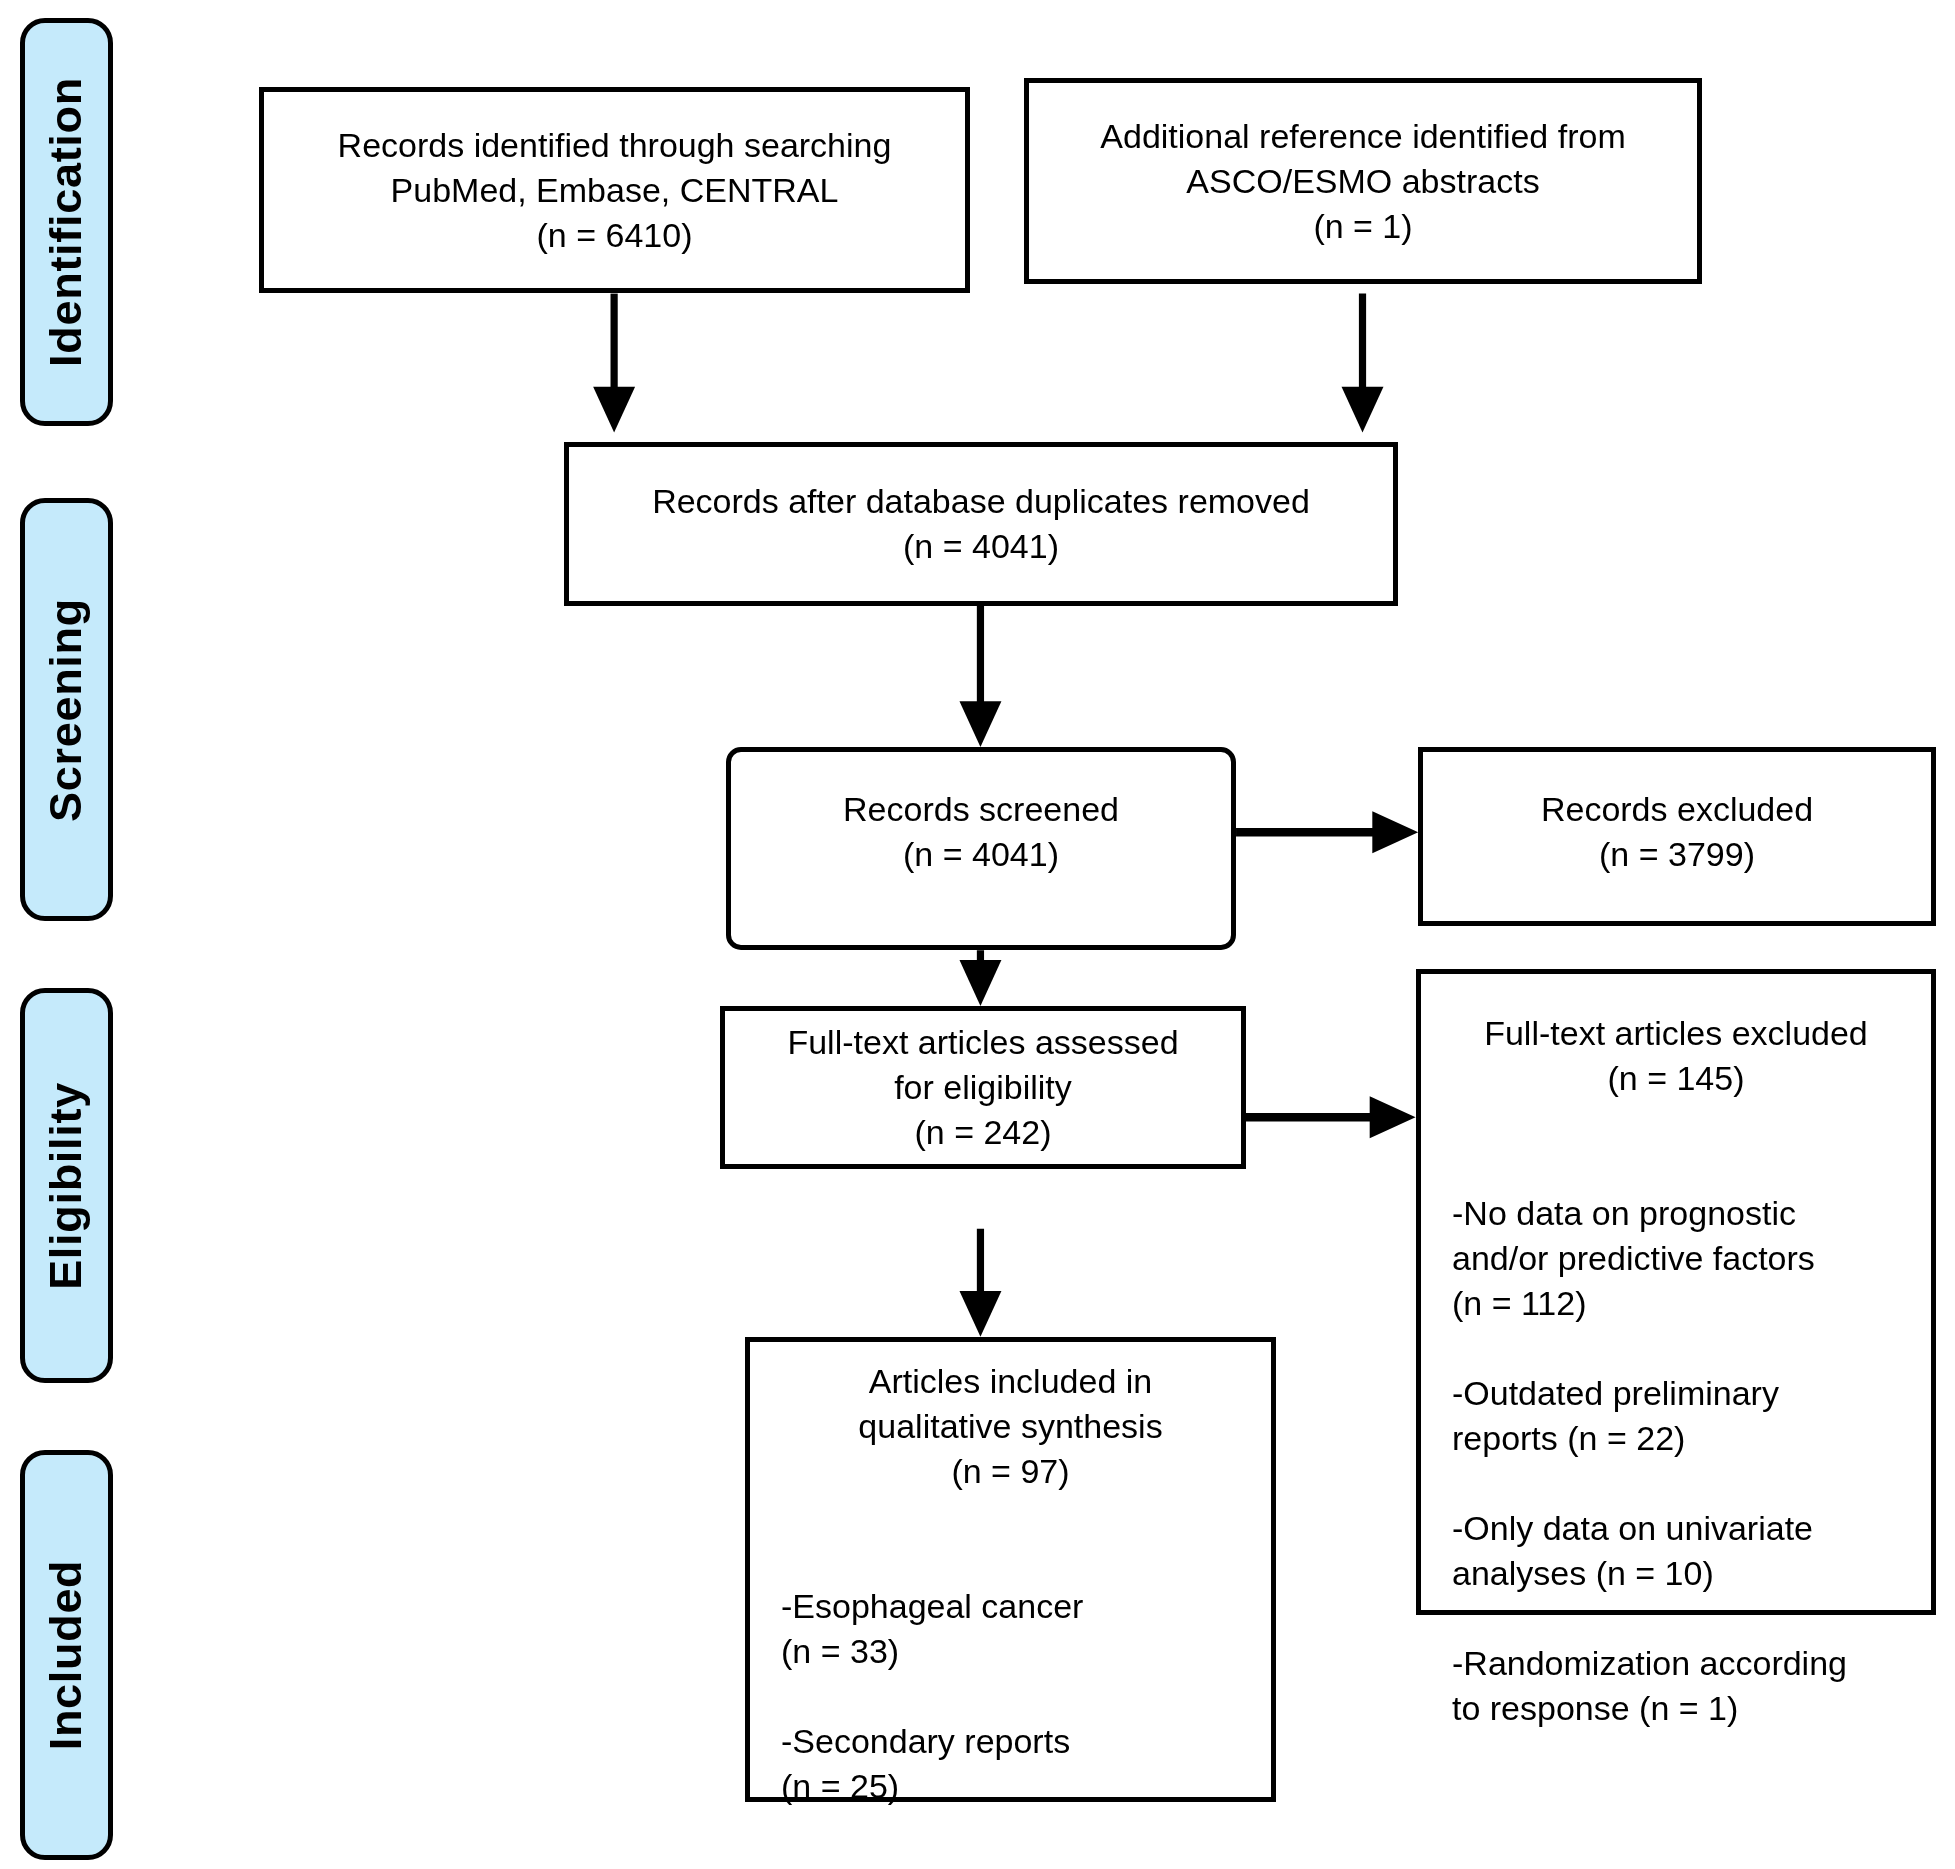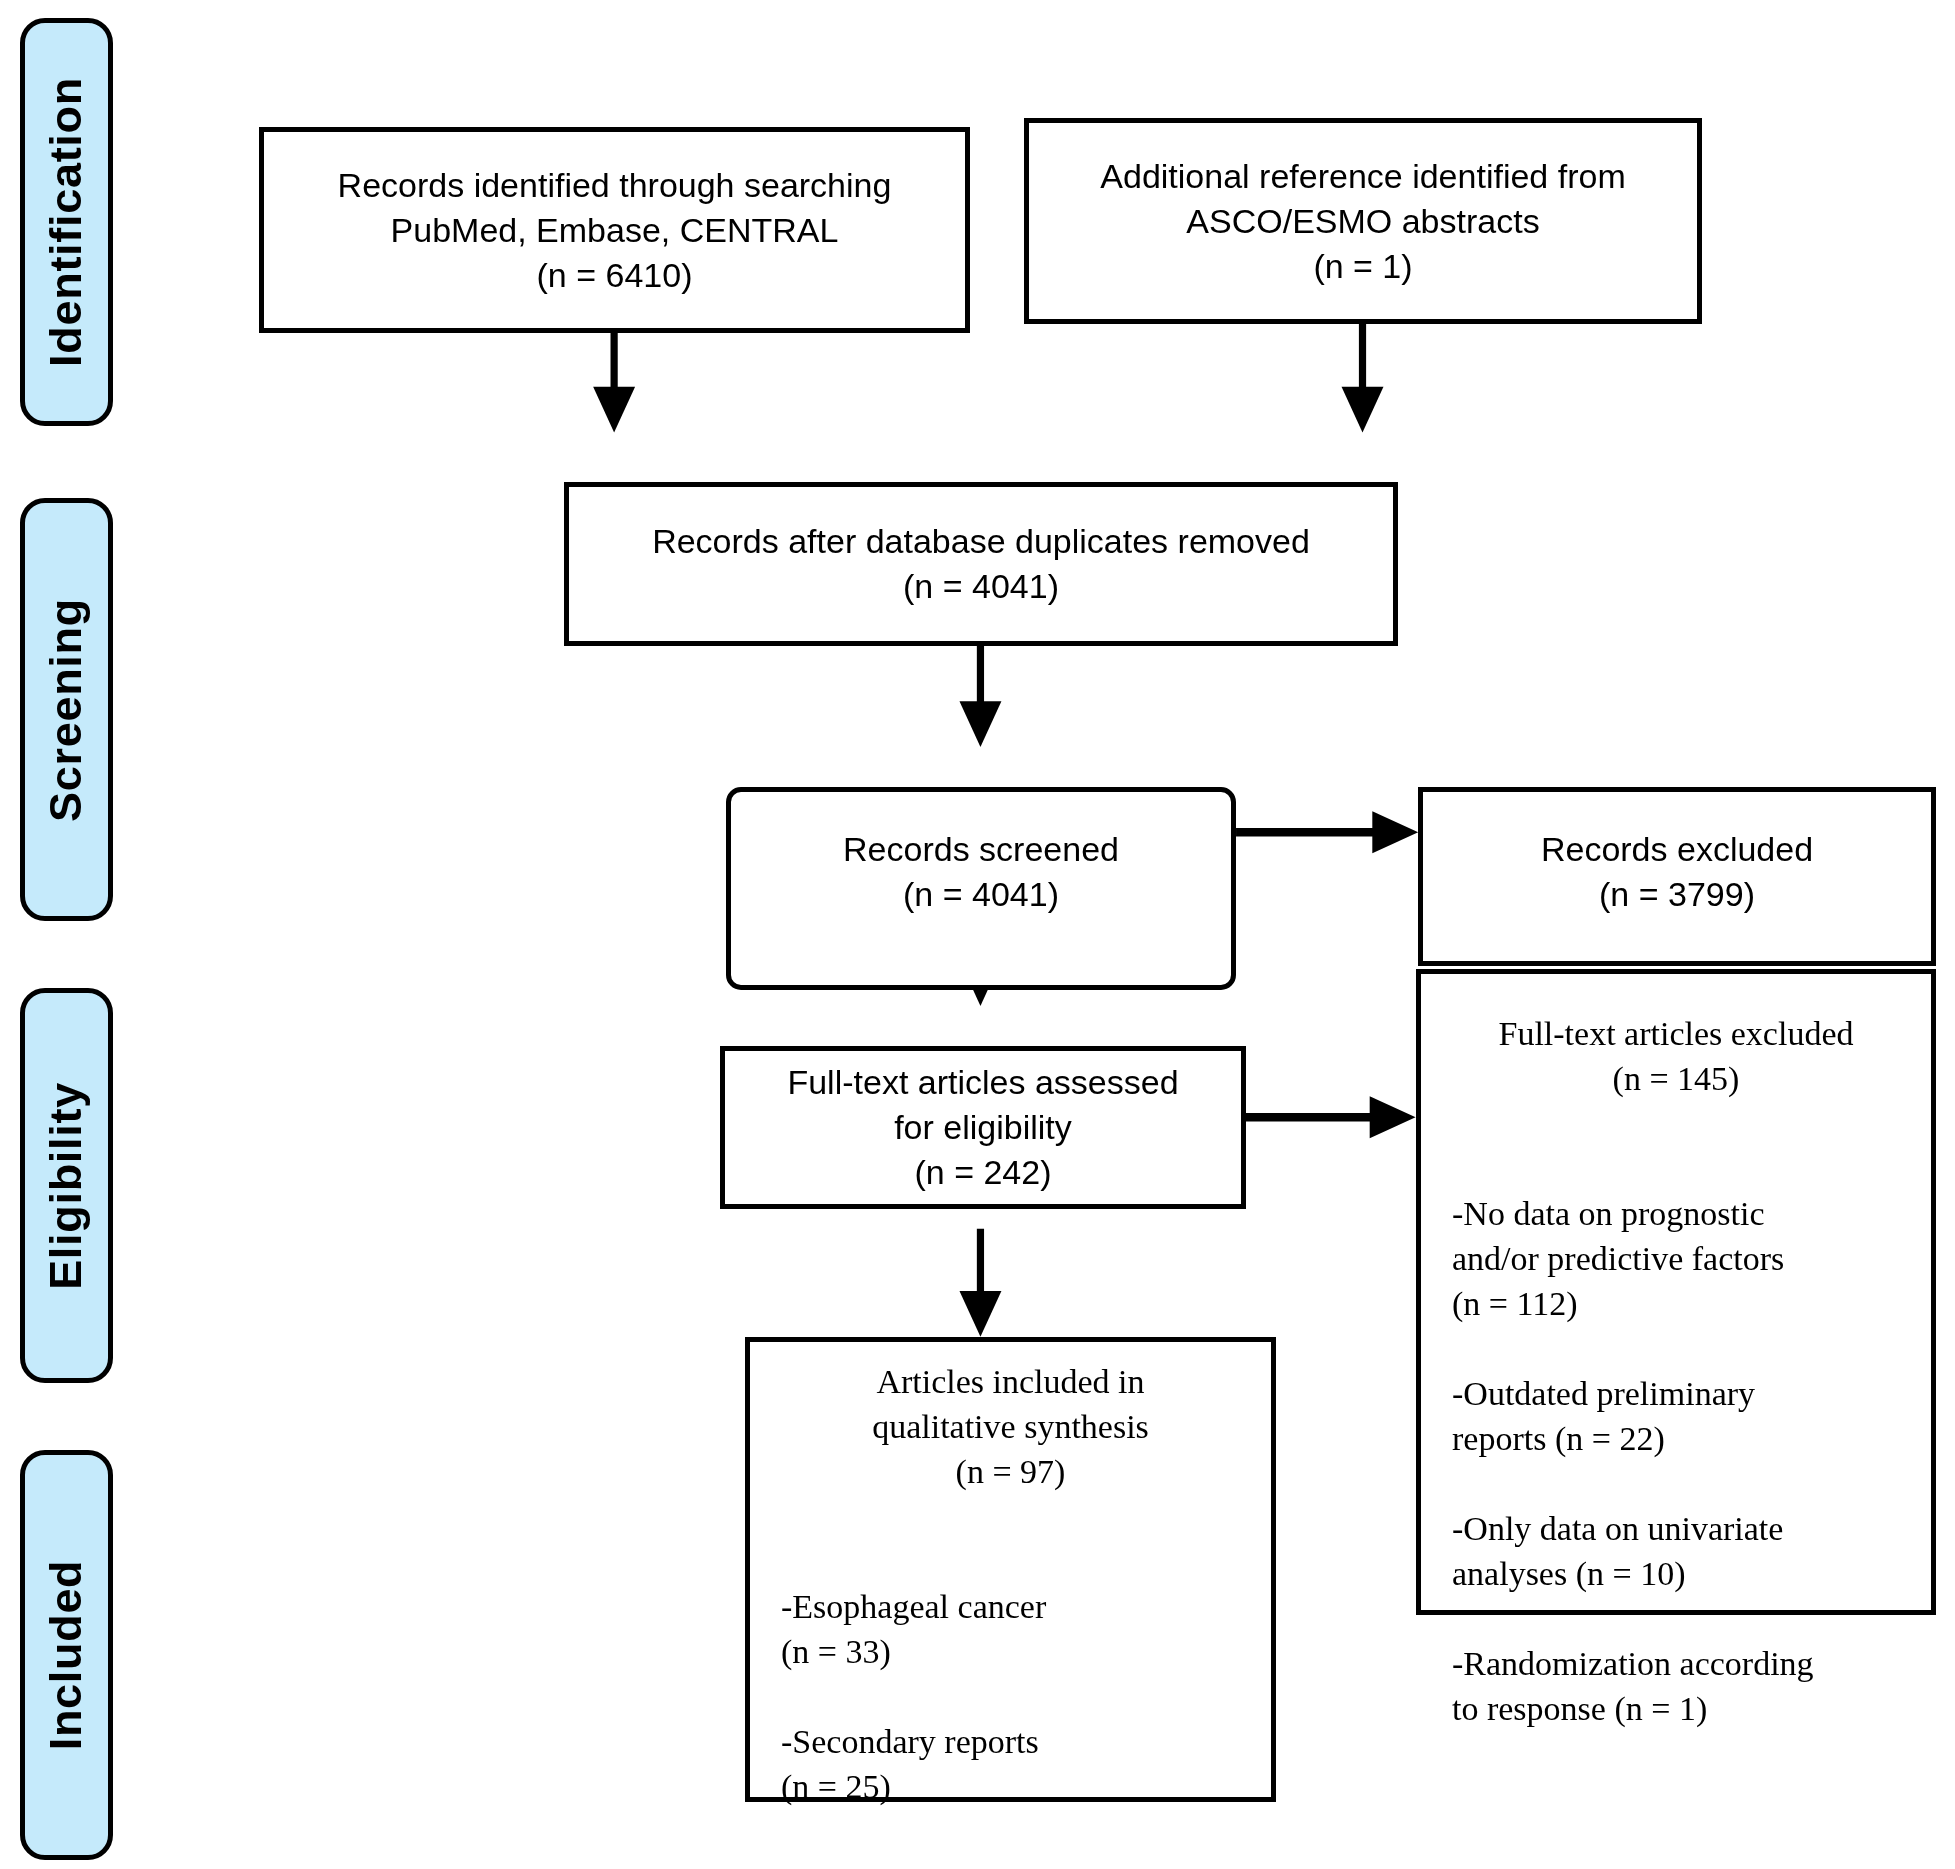--- a/index.html
+++ b/index.html
@@ -48,29 +48,27 @@
     line-height:45px;
     white-space:pre-line;
   }
   .center-box{
     display:flex;
     flex-direction:column;
     align-items:center;
     justify-content:center;
     text-align:center;
     padding:0 5px;
-    margin-top:40px;
   }
   .top-box{
     display:flex;
     flex-direction:column;
     align-items:stretch;
     justify-content:flex-start;
     text-align:center;
-    font-family:Liberation Serif, serif;
   }
   .box-title{text-align:center;margin-bottom:45px;}
   .box-list{text-align:left;padding:0 15px 0 31px;}
   .f-box{padding-top:37px;}
   .h-box{padding-top:17px;margin-left:31px;}
 </style>
 </head>
 <body>
 
 <div id="canvas">

